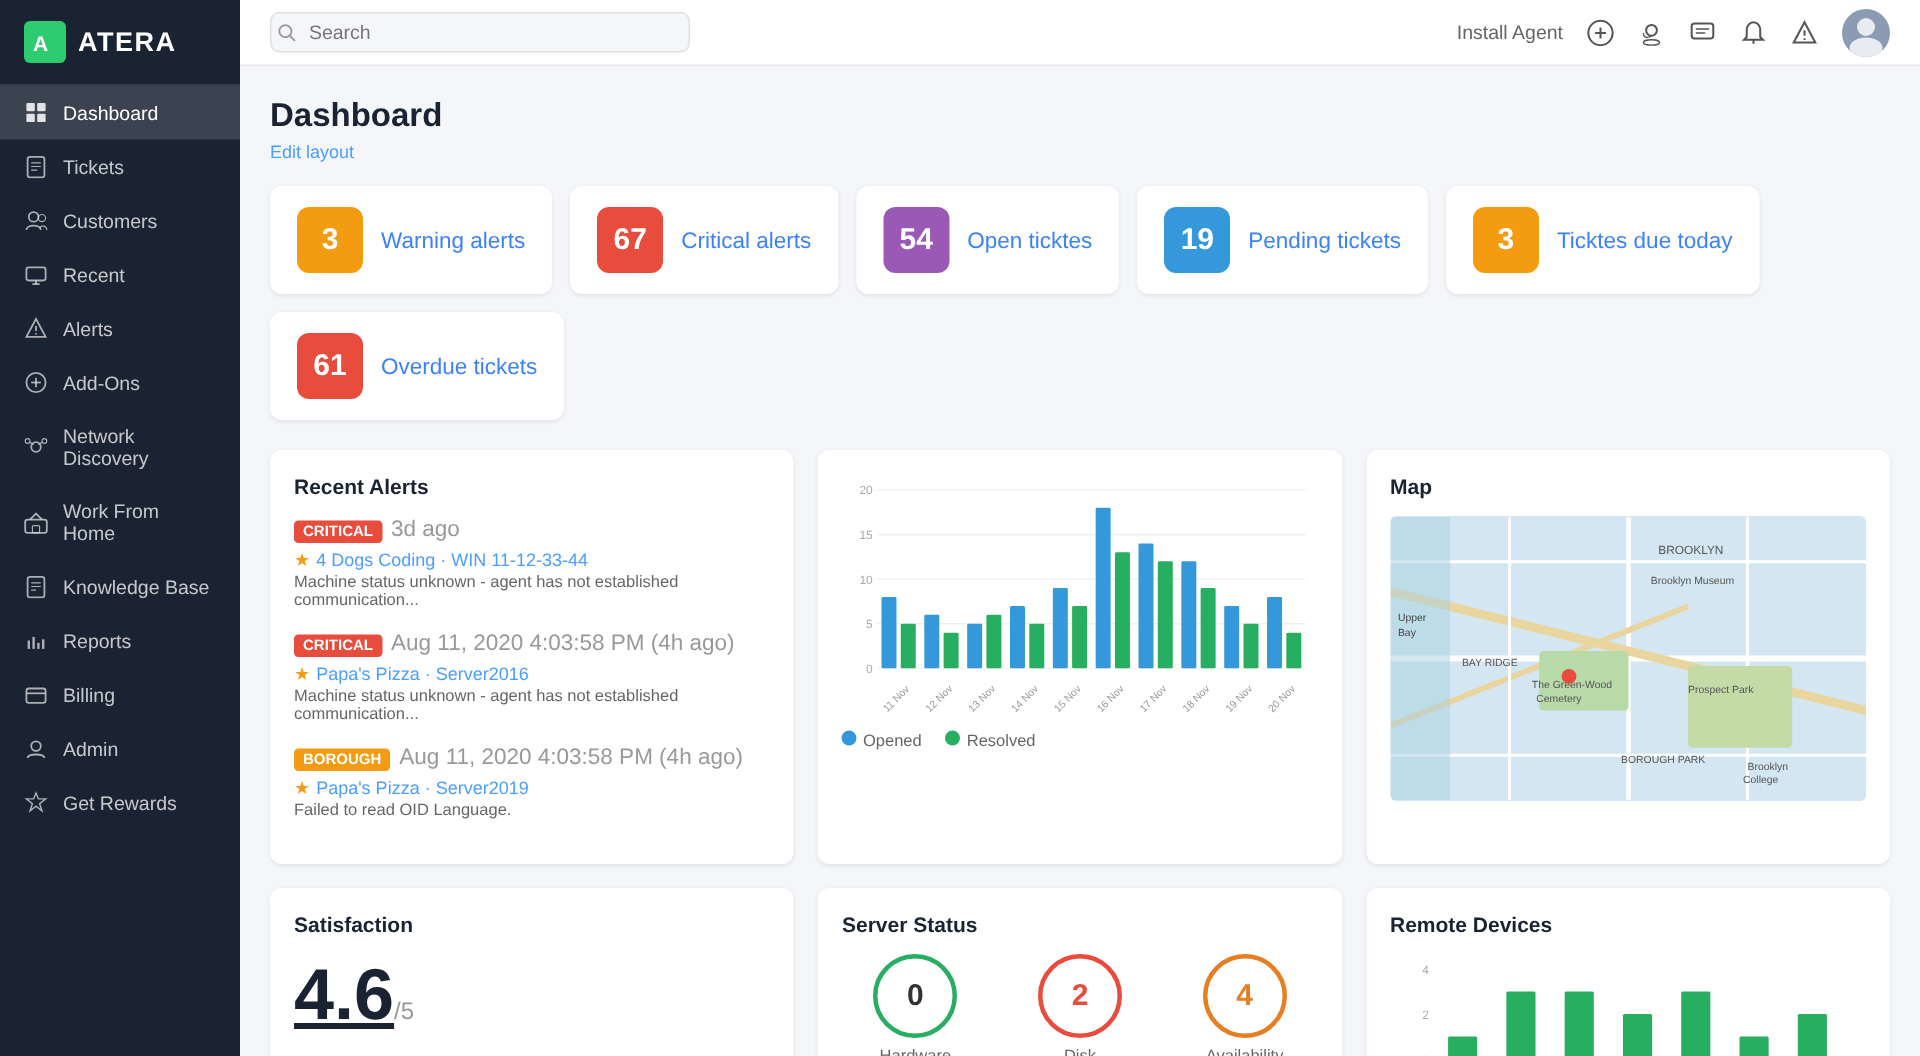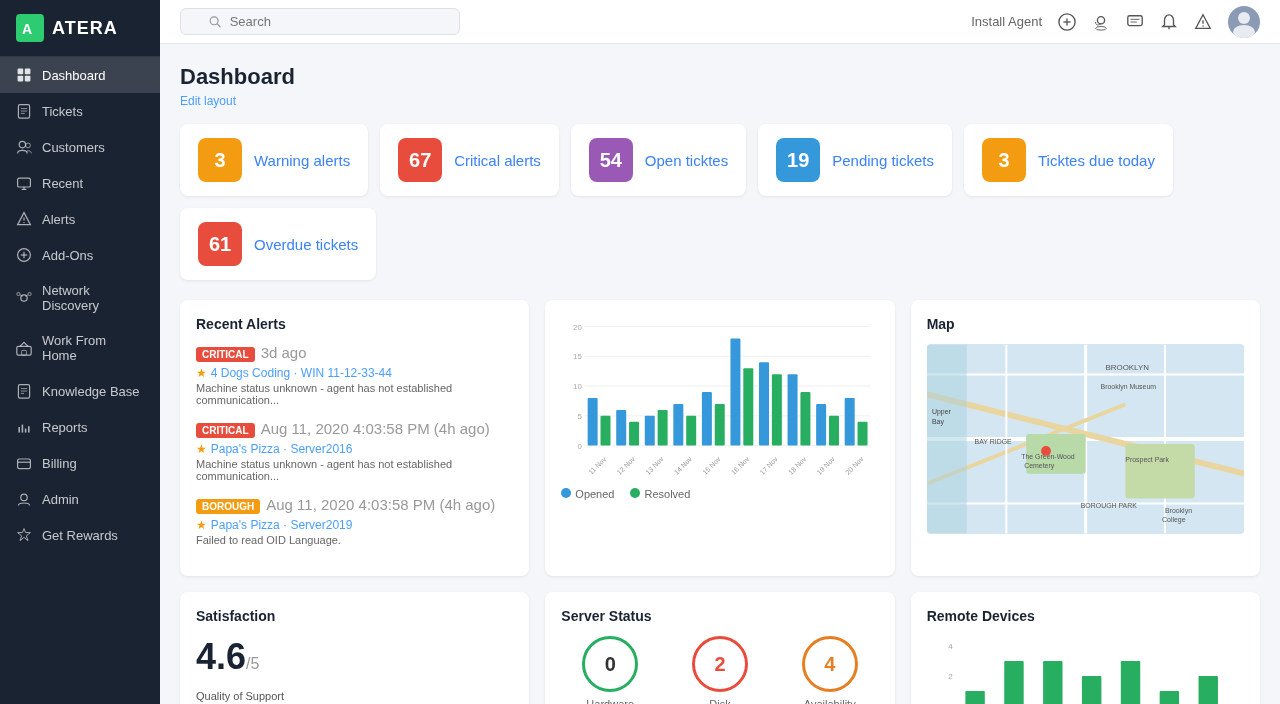--- a/index.html
+++ b/index.html
@@ -13,21 +13,21 @@
     .nav-item { display: flex; align-items: center; gap: 10px; padding: 10px 16px; cursor: pointer; font-size: 13px; color: rgba(255,255,255,0.75); }
     .nav-item.active { background: rgba(255,255,255,0.15); color: #fff; }
     .nav-icon { width: 16px; height: 16px; flex-shrink: 0; opacity: 0.85; }
     .nav-label { font-size: 13px; }
 
     
     .main { flex: 1; display: flex; flex-direction: column; overflow: hidden; }
 
     
     .header { background: #fff; border-bottom: 1px solid #e8e8e8; padding: 0 20px; height: 44px; display: flex; align-items: center; gap: 12px; flex-shrink: 0; }
-    .search-box { display: flex; align-items: center; gap: 8px; background: #f5f6fa; border: 1px solid #e0e0e0; border-radius: 6px; padding: 5px 28px; width: 280px; }
+    .search-box { display: flex; align-items: center; gap: 8px; background: #f5f6fa; border: 1px solid #e0e0e0; border-radius: 6px; padding: 5px 4px; width: 280px; }
     .search-icon-svg { width: 14px; height: 14px; color: #999; }
     .search-input { border: none; background: transparent; font-size: 13px; color: #666; outline: none; width: 100%; }
     .header-right { margin-left: auto; display: flex; align-items: center; gap: 16px; }
     .header-btn { background: none; border: none; cursor: pointer; color: #666; font-size: 13px; display: flex; align-items: center; gap: 4px; }
     .header-icon { width: 18px; height: 18px; color: #555; }
     .avatar { width: 32px; height: 32px; border-radius: 50%; background: #8b9bb4; display: flex; align-items: center; justify-content: center; color: #fff; font-size: 13px; overflow: hidden; }
 
     
     .content { flex: 1; overflow-y: auto; padding: 20px; }
 
@@ -67,21 +67,21 @@
     
     .server-grid { display: grid; grid-template-columns: 1fr 1fr 1fr; gap: 12px; }
     .server-item { display: flex; flex-direction: column; align-items: center; gap: 6px; }
     .server-ring { width: 56px; height: 56px; border-radius: 50%; border: 3px solid #e0e0e0; display: flex; align-items: center; justify-content: center; font-size: 20px; font-weight: 700; position: relative; }
     .server-ring.ring-red { border-color: #e74c3c; color: #e74c3c; }
     .server-ring.ring-green { border-color: #27ae60; color: #333; }
     .server-ring.ring-orange { border-color: #e67e22; color: #e67e22; }
     .server-name { font-size: 11px; color: #666; }
 
     
-    .sat-score { font-size: 36px; font-weight: 700; color: #1a2332; }
+    .sat-score { font-size: 48px; font-weight: 700; color: #1a2332; text-decoration: underline; }
     .sat-max { font-size: 16px; color: #999; }
     .sat-bar-row { margin-top: 10px; }
     .sat-bar-label { font-size: 11px; color: #555; margin-bottom: 3px; }
 
     
     .tick-chart-container { height: 160px; width: 100%; }
   </style>
 </head>
 <body>
 

